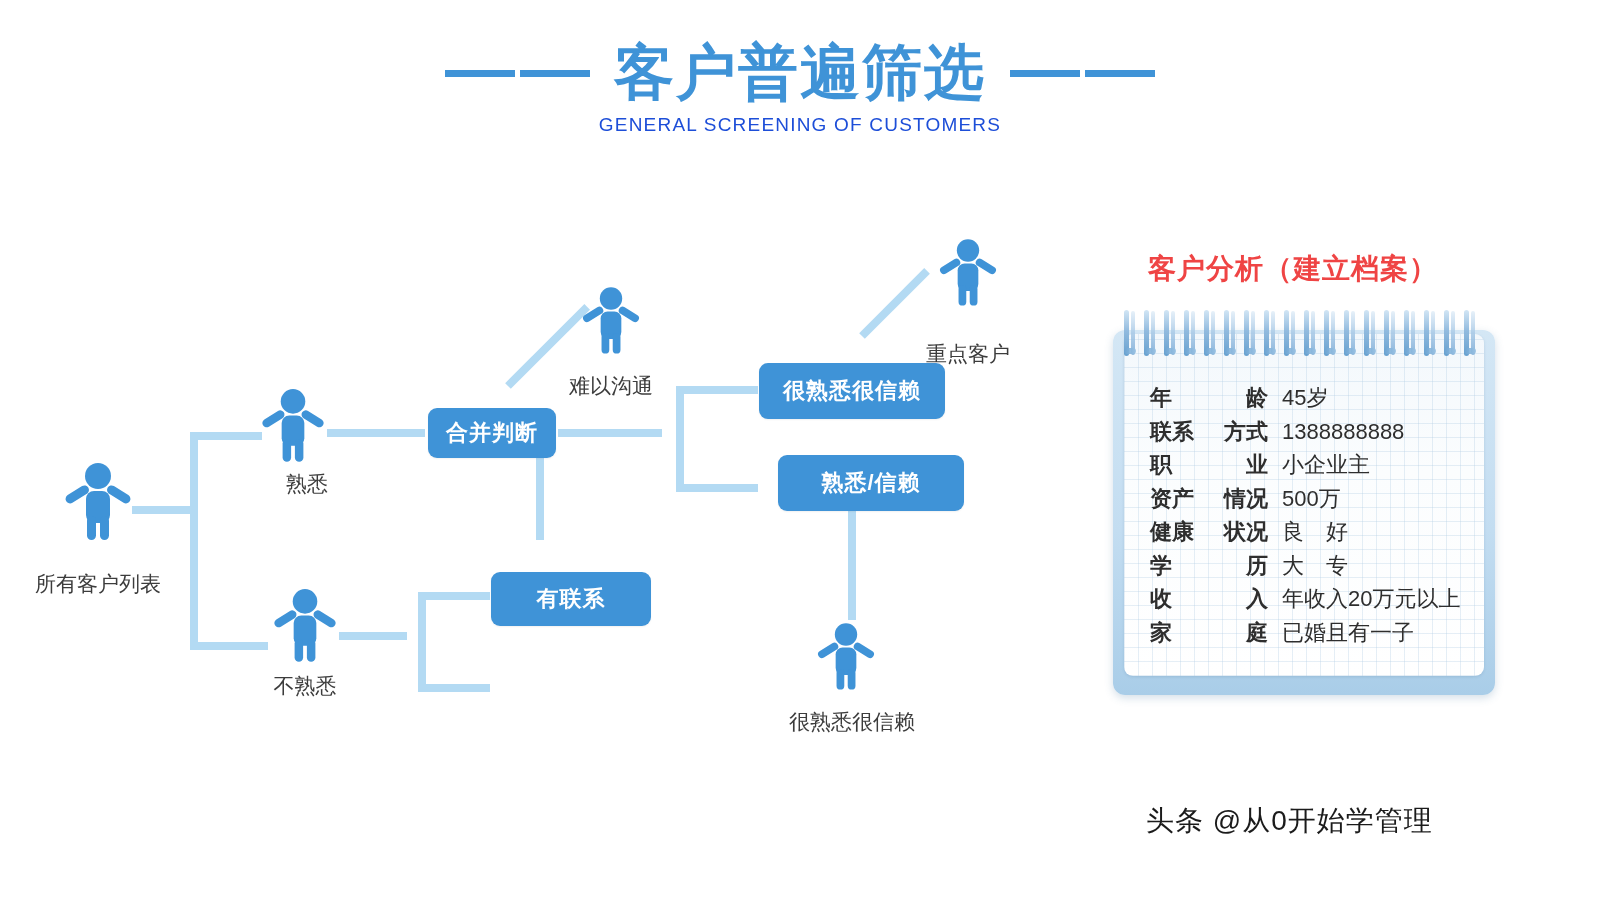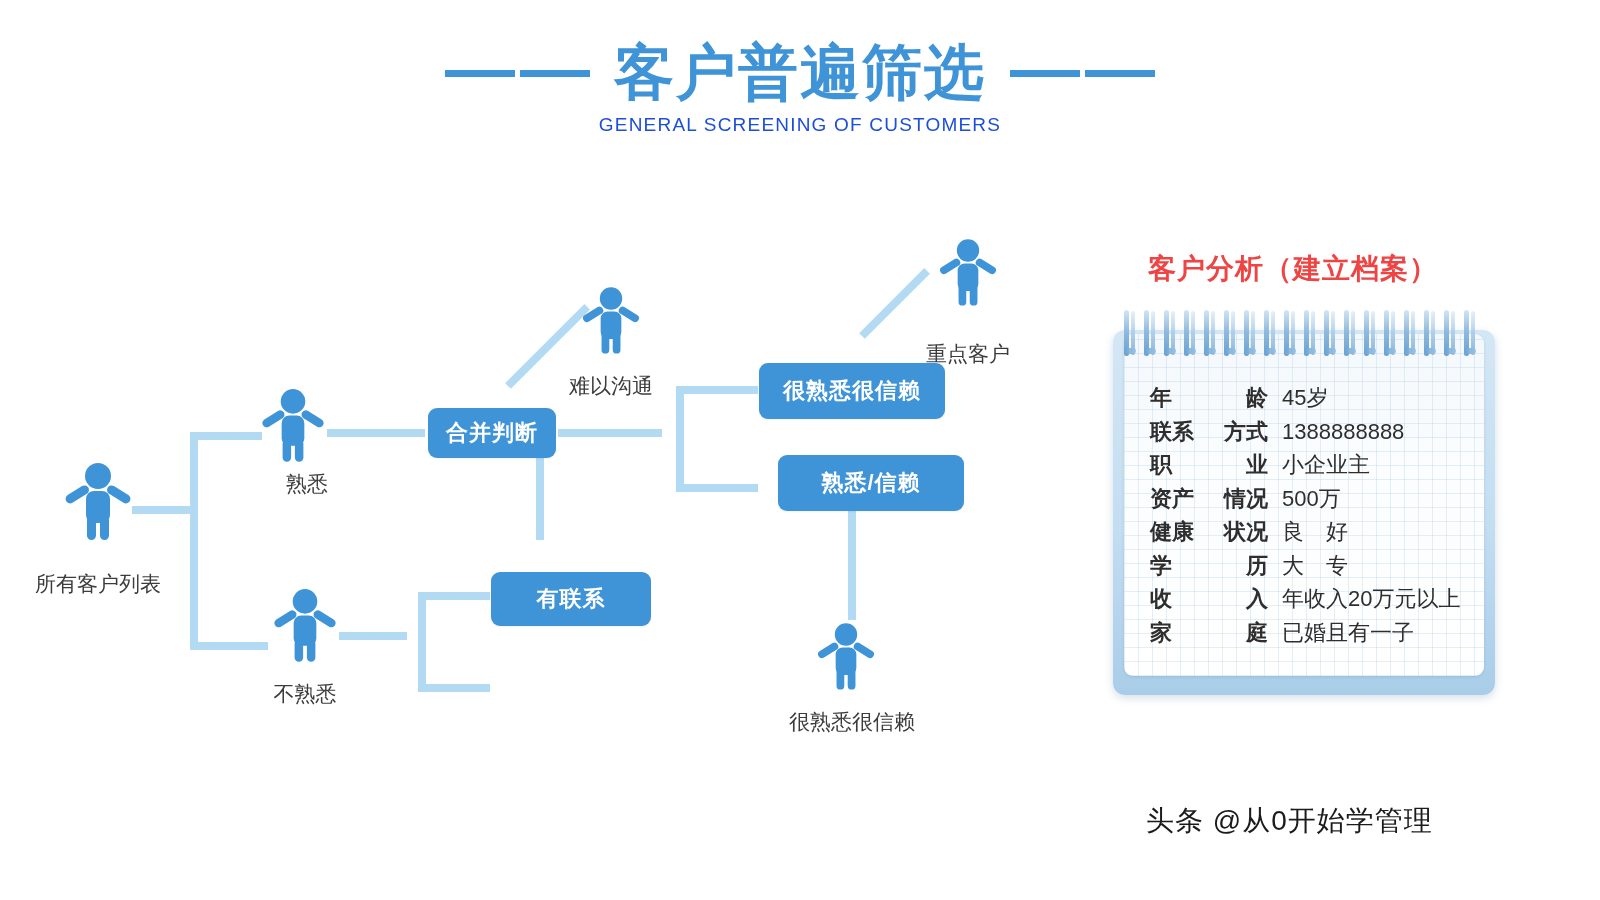--- a/index.html
+++ b/index.html
@@ -183,21 +183,21 @@
   <div class="person" style="left:271px;top:588px;">
     <svg width="68" height="74" viewBox="0 0 72 78">
       <circle cx="36" cy="14" r="13" fill="#3f93d7"></circle>
       <rect x="24" y="29" width="24" height="32" rx="8" fill="#3f93d7"></rect>
       <rect x="2" y="28" width="26" height="9" rx="4.5" fill="#3f93d7" transform="rotate(-32 15 32)"></rect>
       <rect x="44" y="28" width="26" height="9" rx="4.5" fill="#3f93d7" transform="rotate(32 57 32)"></rect>
       <rect x="25" y="54" width="9" height="24" rx="4.5" fill="#3f93d7"></rect>
       <rect x="38" y="54" width="9" height="24" rx="4.5" fill="#3f93d7"></rect>
     </svg>
   </div>
-  <div class="cap" style="left:245px;top:672px;width:120px;margin-top:8px;">不熟悉</div>
+  <div class="cap" style="left:245px;top:672px;width:120px;">不熟悉</div>
 
   <div class="person" style="left:580px;top:286px;">
     <svg width="62" height="68" viewBox="0 0 72 78">
       <circle cx="36" cy="14" r="13" fill="#3f93d7"></circle>
       <rect x="24" y="29" width="24" height="32" rx="8" fill="#3f93d7"></rect>
       <rect x="2" y="28" width="26" height="9" rx="4.5" fill="#3f93d7" transform="rotate(-32 15 32)"></rect>
       <rect x="44" y="28" width="26" height="9" rx="4.5" fill="#3f93d7" transform="rotate(32 57 32)"></rect>
       <rect x="25" y="54" width="9" height="24" rx="4.5" fill="#3f93d7"></rect>
       <rect x="38" y="54" width="9" height="24" rx="4.5" fill="#3f93d7"></rect>
     </svg>

